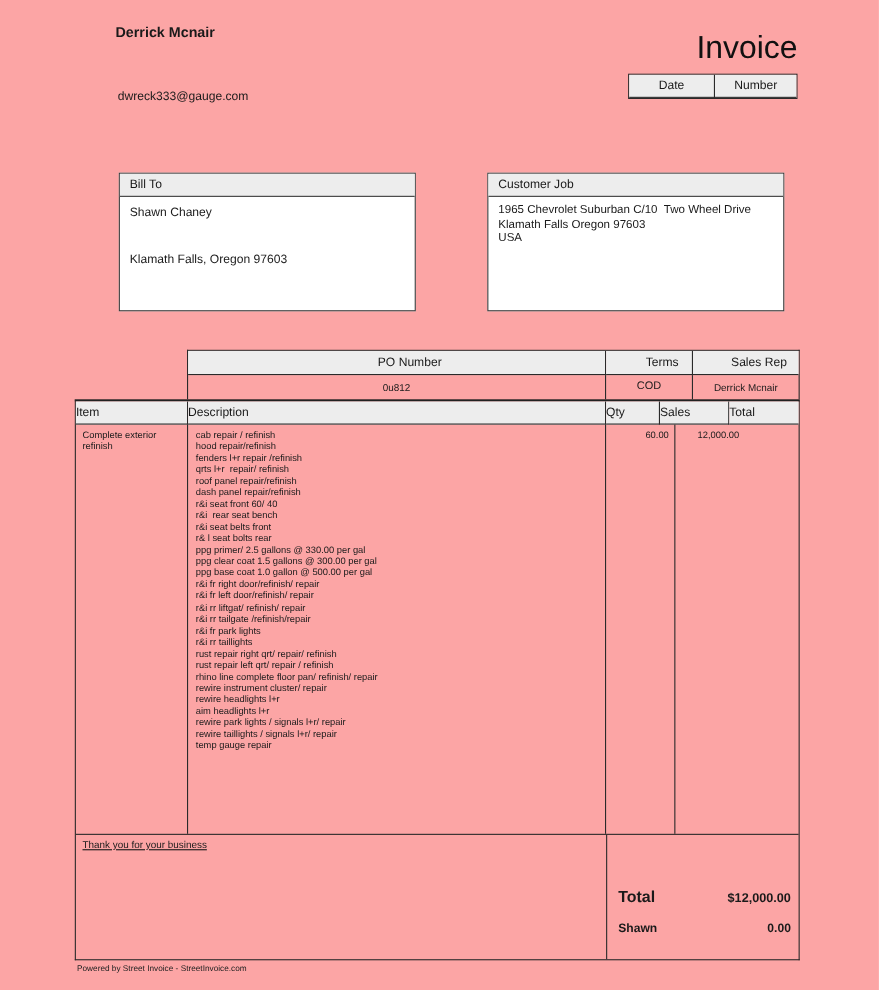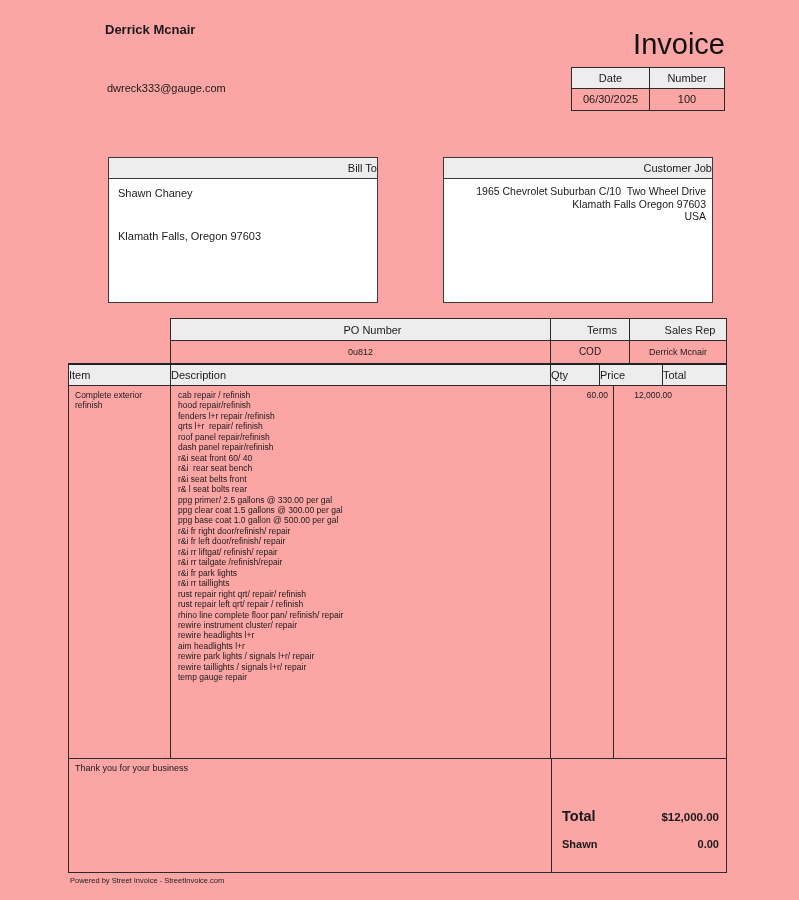--- a/index.html
+++ b/index.html
@@ -17,21 +17,21 @@
   .invoice-title { left:425px; top:28px; width:300px; text-align:right; font-size:29px; color:#111; }
 
   
   .meta-table { left:571px; top:67px; width:154px; border:1px solid #2a2a2a; }
   .meta-row { display:flex; }
   .meta-cell { width:79px; height:21px; line-height:21px; text-align:center; font-size:11px; border-right:1px solid #2a2a2a; }
   .meta-cell:last-child { width:75px; border-right:none; }
   .meta-head .meta-cell { background:#ededed; border-bottom:1px solid #2a2a2a; }
 
   
-  .info-box { width:270px; height:146px; top:157px; border:1px solid #3a3a3a; background:#fff;text-align:right; }
+  .info-box { width:270px; height:126px; top:157px; border:1px solid #3a3a3a; background:#fff; }
   .billto-box { left:108px; }
   .custjob-box { left:443px; }
   .info-head { height:21px; line-height:21px; background:#ededed; border-bottom:1px solid #3a3a3a; padding-left:9px; font-size:11px; }
   .billto-name { position:absolute; left:9px; top:29px; font-size:11px; }
   .billto-addr { position:absolute; left:9px; top:72px; font-size:11px; }
   .custjob-lines { position:absolute; left:9px; top:27px; right:6px; font-size:10.5px; line-height:12.5px; white-space:pre-wrap; }
 
   
   .po-table { left:170px; top:318px; width:557px; border:1px solid #2a2a2a; border-bottom:none; }
   .po-row { display:flex; }
@@ -51,21 +51,21 @@
   .cell.w-desc { width:380px; }
   .cell.w-qty  { width:49px; }
   .cell.w-price{ width:63px; }
   .cell.w-total{ width:63px; border-right:none !important; }
   .it-body .cell { height:372px; border-right:1px solid #2a2a2a; font-size:8.5px; line-height:10.45px; }
   .it-body .cell.num { text-align:right; padding:4px 5px 0 0; }
   .item-text { padding:4px 4px 0 6px; white-space:pre-wrap; }
   .desc-text { padding:4px 6px 0 7px; white-space:pre-wrap; }
   .it-foot { border-top:1px solid #2a2a2a; height:114px; }
   .it-foot .foot-left { width:483px; border-right:1px solid #2a2a2a; position:relative; }
-  .thankyou { position:absolute; left:6px; top:4px; font-size:9px; }
+  .thankyou { position:absolute; left:6px; top:4px; font-size:9px;text-decoration:underline; }
   .foot-right { width:174px; position:relative; }
   .tot-label { position:absolute; left:10px; top:49px; font-size:14.5px; font-weight:bold; }
   .tot-value { position:absolute; right:7px; top:52px; font-size:11.5px; font-weight:bold; }
   .paid-label { position:absolute; left:10px; top:79px; font-size:11px; font-weight:bold; }
   .paid-value { position:absolute; right:7px; top:79px; font-size:11px; font-weight:bold; }
 
   .powered { left:70px; top:876px; font-size:7.5px; color:#222; }
 </style>
 </head>
 <body>
@@ -73,24 +73,20 @@
 <div class="page">
 
   <div class="abs biz-name">Derrick Mcnair</div>
   <div class="abs biz-email">dwreck333@gauge.com</div>
   <div class="abs invoice-title">Invoice</div>
 
   <div class="abs meta-table">
     <div class="meta-row meta-head">
       <div class="meta-cell">Date</div>
       <div class="meta-cell">Number</div>
-    </div>
-    <div class="meta-row">
-      <div class="meta-cell">06/30/2025</div>
-      <div class="meta-cell">100</div>
     </div>
   </div>
 
   <div class="abs info-box billto-box">
     <div class="info-head">Bill To</div>
     <div class="billto-name">Shawn Chaney</div>
     <div class="billto-addr">Klamath Falls, Oregon 97603</div>
   </div>
 
   <div class="abs info-box custjob-box">
@@ -111,21 +107,21 @@
       <div class="po-cell c2">COD</div>
       <div class="po-cell c3">Derrick Mcnair</div>
     </div>
   </div>
 
   <div class="abs items-table">
     <div class="it-row it-head">
       <div class="cell w-item">Item</div>
       <div class="cell w-desc">Description</div>
       <div class="cell w-qty">Qty</div>
-      <div class="cell w-price">Price</div>
+      <div class="cell w-price">Sales</div>
       <div class="cell w-total">Total</div>
     </div>
     <div class="it-row it-body">
       <div class="cell w-item">
         <div class="item-text">Complete exterior refinish</div>
       </div>
       <div class="cell w-desc">
         <div class="desc-text">cab repair / refinish
 hood repair/refinish
 fenders l+r repair /refinish

